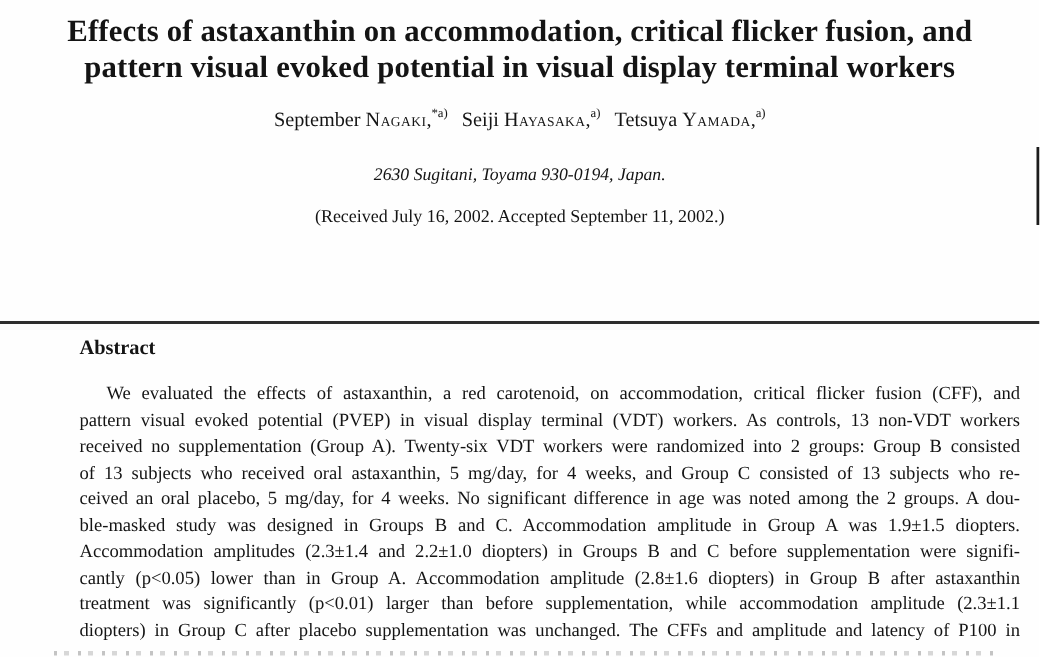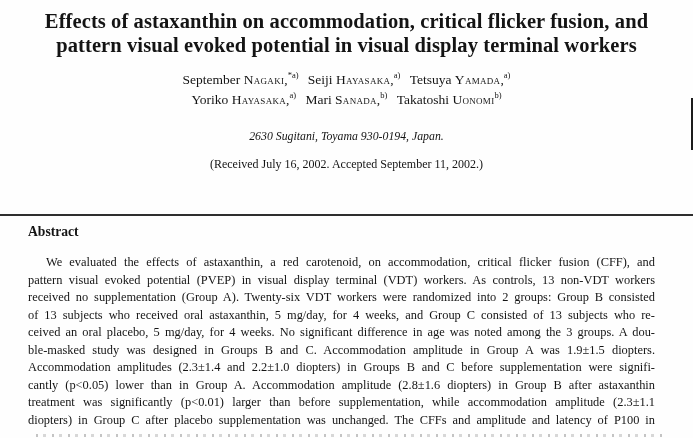--- a/index.html
+++ b/index.html
@@ -69,21 +69,21 @@
     position: absolute;
     left: 0;
     top: 214px;
     width: 693px;
     height: 1.6px;
     background: #2e2e2e;
   }
   
   .abstract-section {
     position: absolute;
-    left: 28px;
+    left: 53px;
     top: 223px;
     width: 627px;
   }
   .abstract-heading {
     font-weight: bold;
     font-size: 13.6px;
     line-height: 17px;
   }
   .abstract-body {
     margin-top: 14px;
@@ -132,43 +132,38 @@
     <div>Effects of astaxanthin on accommodation, critical flicker fusion, and</div>
     <div>pattern visual evoked potential in visual display terminal workers</div>
   </div>
 
   <div class="authors-block">
     <div>
       <span class="author"><span>September</span> <span class="sc">Nagaki</span><span>,</span><sup class="au-sup">*a)</sup></span>
       <span class="author"><span>Seiji</span> <span class="sc">Hayasaka</span><span>,</span><sup class="au-sup">a)</sup></span>
       <span class="author"><span>Tetsuya</span> <span class="sc">Yamada</span><span>,</span><sup class="au-sup">a)</sup></span>
     </div>
-    <div>
-      <span class="author"><span>Yoriko</span> <span class="sc">Hayasaka</span><span>,</span><sup class="au-sup">a)</sup></span>
-      <span class="author"><span>Mari</span> <span class="sc">Sanada</span><span>,</span><sup class="au-sup">b)</sup></span>
-      <span class="author"><span>Takatoshi</span> <span class="sc">Uonomi</span><span></span><sup class="au-sup">b)</sup></span>
-    </div>
   </div>
 
   <div class="affil-block">
     <div>2630 Sugitani, Toyama 930-0194, Japan.</div>
   </div>
 
   <div class="received-line">(Received July 16, 2002. Accepted September 11, 2002.)</div>
 
   <div class="full-rule"></div>
 
   <div class="abstract-section">
     <div class="abstract-heading">Abstract</div>
     <div class="abstract-body">
       <div class="jline first">We evaluated the effects of astaxanthin, a red carotenoid, on accommodation, critical flicker fusion (CFF), and</div>
       <div class="jline">pattern visual evoked potential (PVEP) in visual display terminal (VDT) workers. As controls, 13 non-VDT workers</div>
       <div class="jline">received no supplementation (Group A). Twenty-six VDT workers were randomized into 2 groups: Group B consisted</div>
       <div class="jline">of 13 subjects who received oral astaxanthin, 5 mg/day, for 4 weeks, and Group C consisted of 13 subjects who re-</div>
-      <div class="jline">ceived an oral placebo, 5 mg/day, for 4 weeks. No significant difference in age was noted among the 3 groups. A dou-</div>
+      <div class="jline">ceived an oral placebo, 5 mg/day, for 4 weeks. No significant difference in age was noted among the 2 groups. A dou-</div>
       <div class="jline">ble-masked study was designed in Groups B and C. Accommodation amplitude in Group A was 1.9±1.5 diopters.</div>
       <div class="jline">Accommodation amplitudes (2.3±1.4 and 2.2±1.0 diopters) in Groups B and C before supplementation were signifi-</div>
       <div class="jline">cantly (p&lt;0.05) lower than in Group A. Accommodation amplitude (2.8±1.6 diopters) in Group B after astaxanthin</div>
       <div class="jline">treatment was significantly (p&lt;0.01) larger than before supplementation, while accommodation amplitude (2.3±1.1</div>
       <div class="jline">diopters) in Group C after placebo supplementation was unchanged. The CFFs and amplitude and latency of P100 in</div>
     </div>
   </div>
 
   <div class="edge-artifact"></div>
   <div class="clipped-text-sliver"></div>

